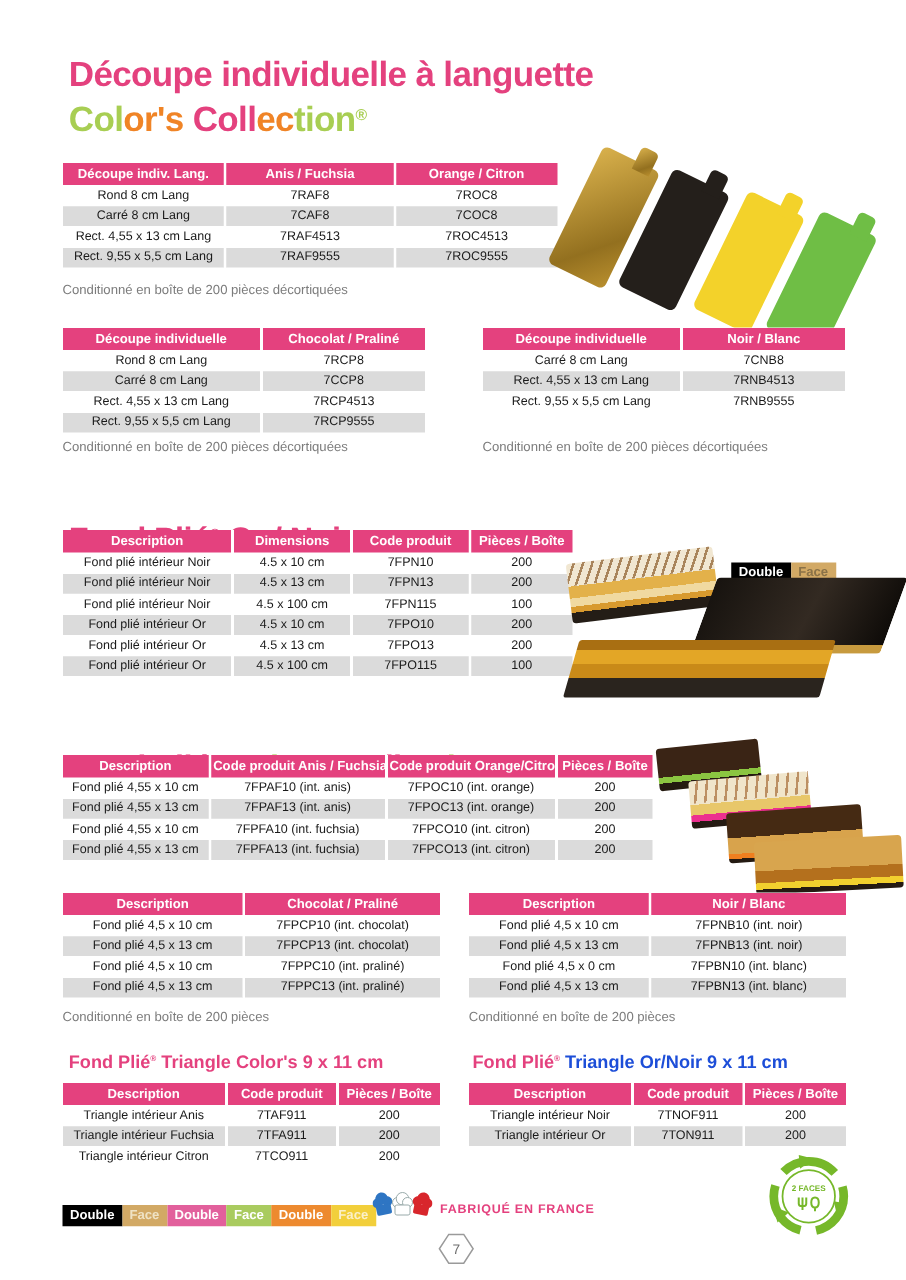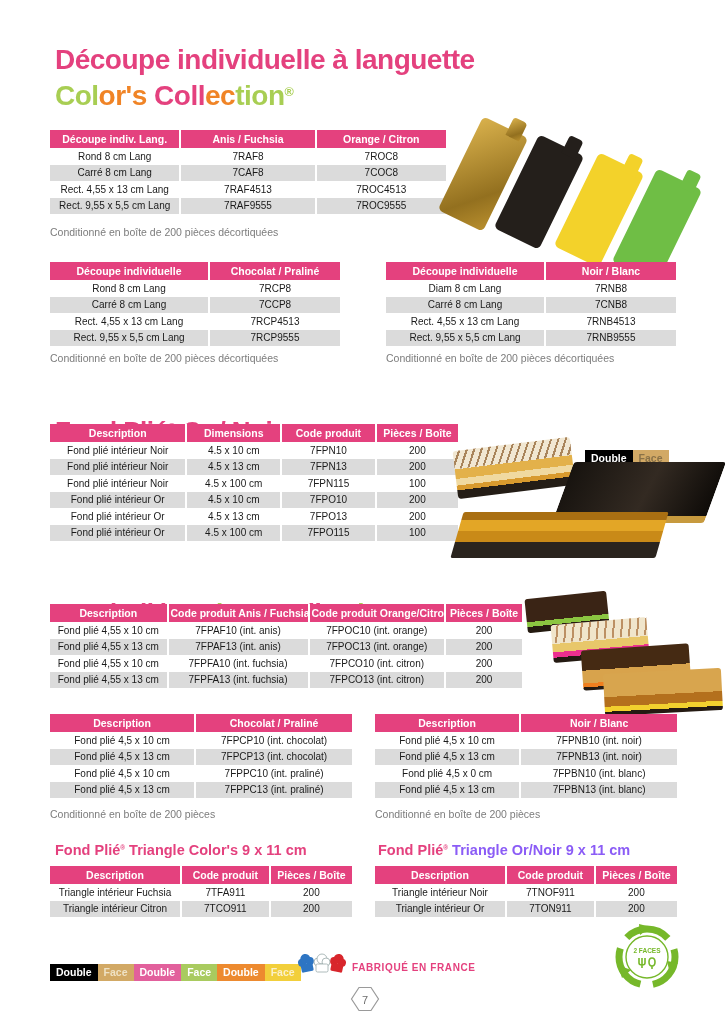--- a/index.html
+++ b/index.html
@@ -156,24 +156,20 @@
   <div class="abs w2" style="left:386px;top:262px;width:290px;">
     <table>
         <thead>
           <tr>
             <th>Découpe individuelle</th>
             <th>Noir / Blanc</th>
           </tr>
         </thead>
         <tbody>
           <tr>
-            <td>Diam 8 cm Lang</td>
-            <td>7RNB8</td>
-          </tr>
-          <tr>
             <td>Carré 8 cm Lang</td>
             <td>7CNB8</td>
           </tr>
           <tr>
             <td>Rect. 4,55 x 13 cm Lang</td>
             <td>7RNB4513</td>
           </tr>
           <tr>
             <td>Rect. 9,55 x 5,5 cm Lang</td>
             <td>7RNB9555</td>
@@ -359,34 +355,39 @@
     <table>
         <thead>
           <tr>
             <th>Description</th>
             <th>Code produit</th>
             <th>Pièces / Boîte</th>
           </tr>
         </thead>
         <tbody>
           <tr>
+            <td>Triangle intérieur Anis</td>
+            <td>7TAF911</td>
+            <td>200</td>
+          </tr>
+          <tr>
             <td>Triangle intérieur Fuchsia</td>
             <td>7TFA911</td>
             <td>200</td>
           </tr>
           <tr>
             <td>Triangle intérieur Citron</td>
             <td>7TCO911</td>
             <td>200</td>
           </tr>
         </tbody>
       </table>
   </div>
 
-  <div class="abs h3" style="left:378px;top:842px;"><span style="color: rgb(228, 65, 126);">Fond Plié</span><sup style="color: rgb(228, 65, 126);">®</sup><span style="color: #8b5cf6;"> Triangle Or/Noir 9 x 11 cm</span></div>
+  <div class="abs h3" style="left:378px;top:842px;"><span style="color: rgb(228, 65, 126);">Fond Plié</span><sup style="color: rgb(228, 65, 126);">®</sup><span style="color: #1d4ed8;"> Triangle Or/Noir 9 x 11 cm</span></div>
   <div class="abs w8" style="left:375px;top:866px;width:302px;">
     <table>
         <thead>
           <tr>
             <th>Description</th>
             <th>Code produit</th>
             <th>Pièces / Boîte</th>
           </tr>
         </thead>
         <tbody>

